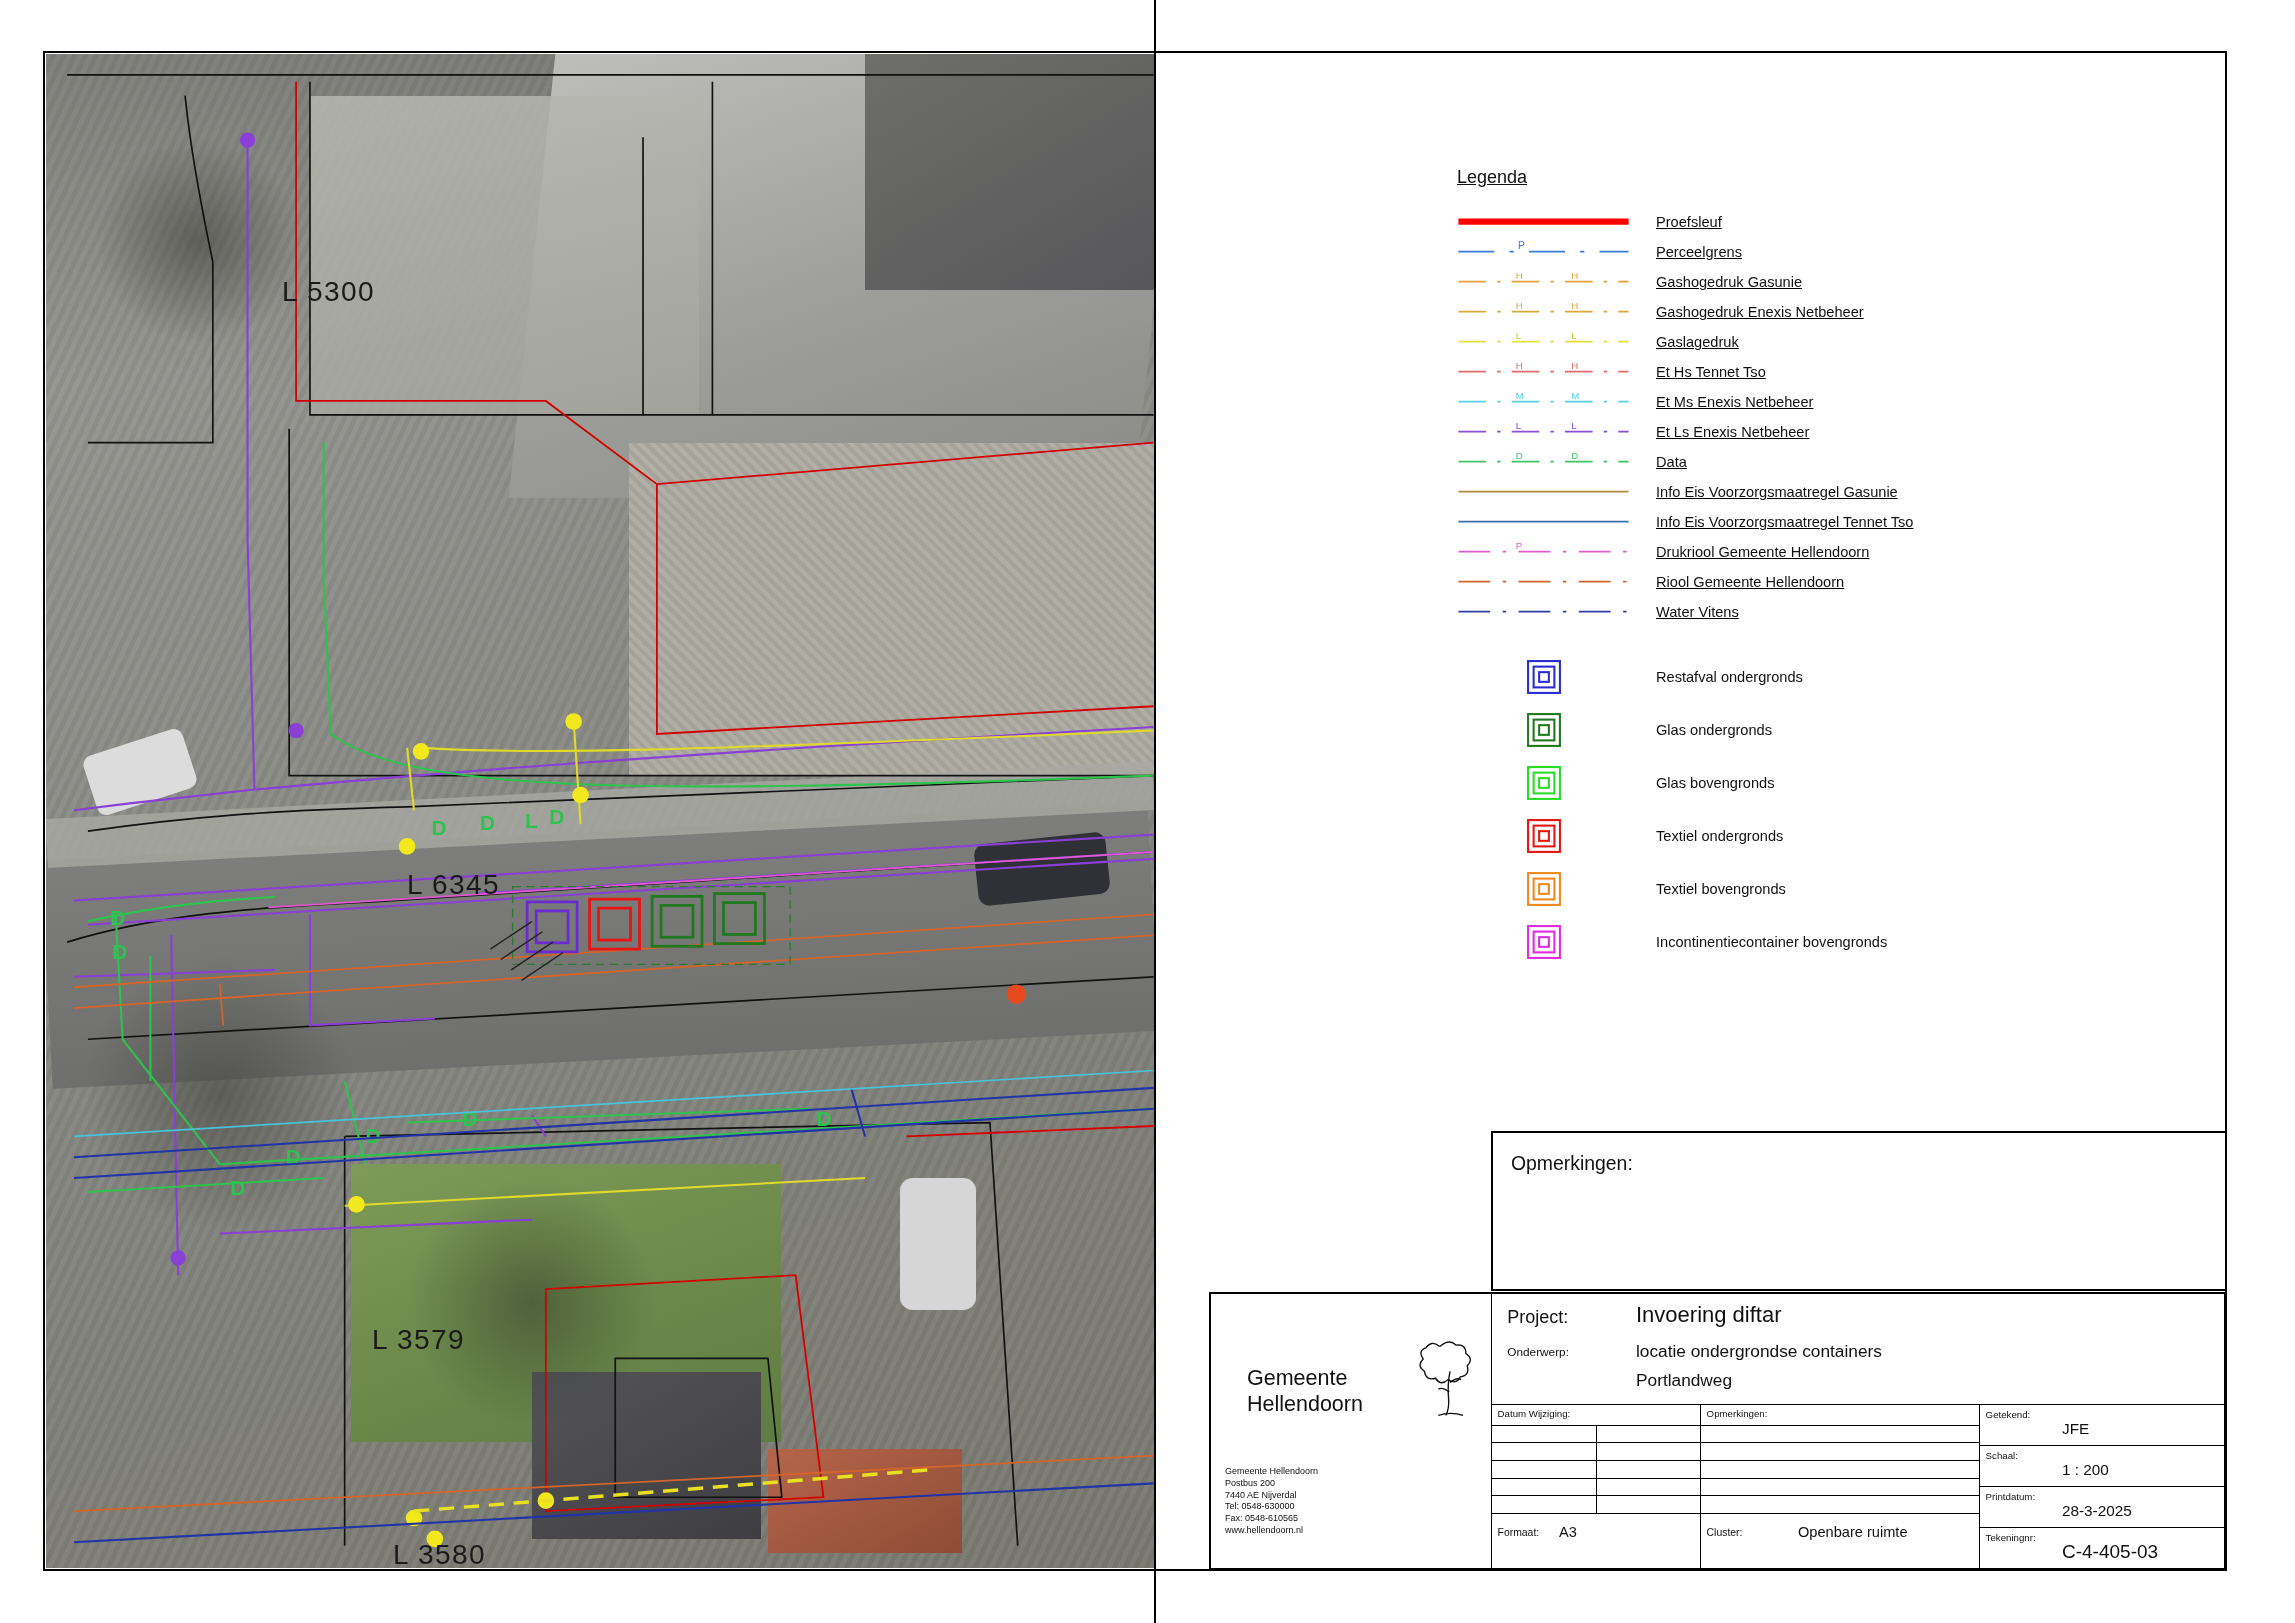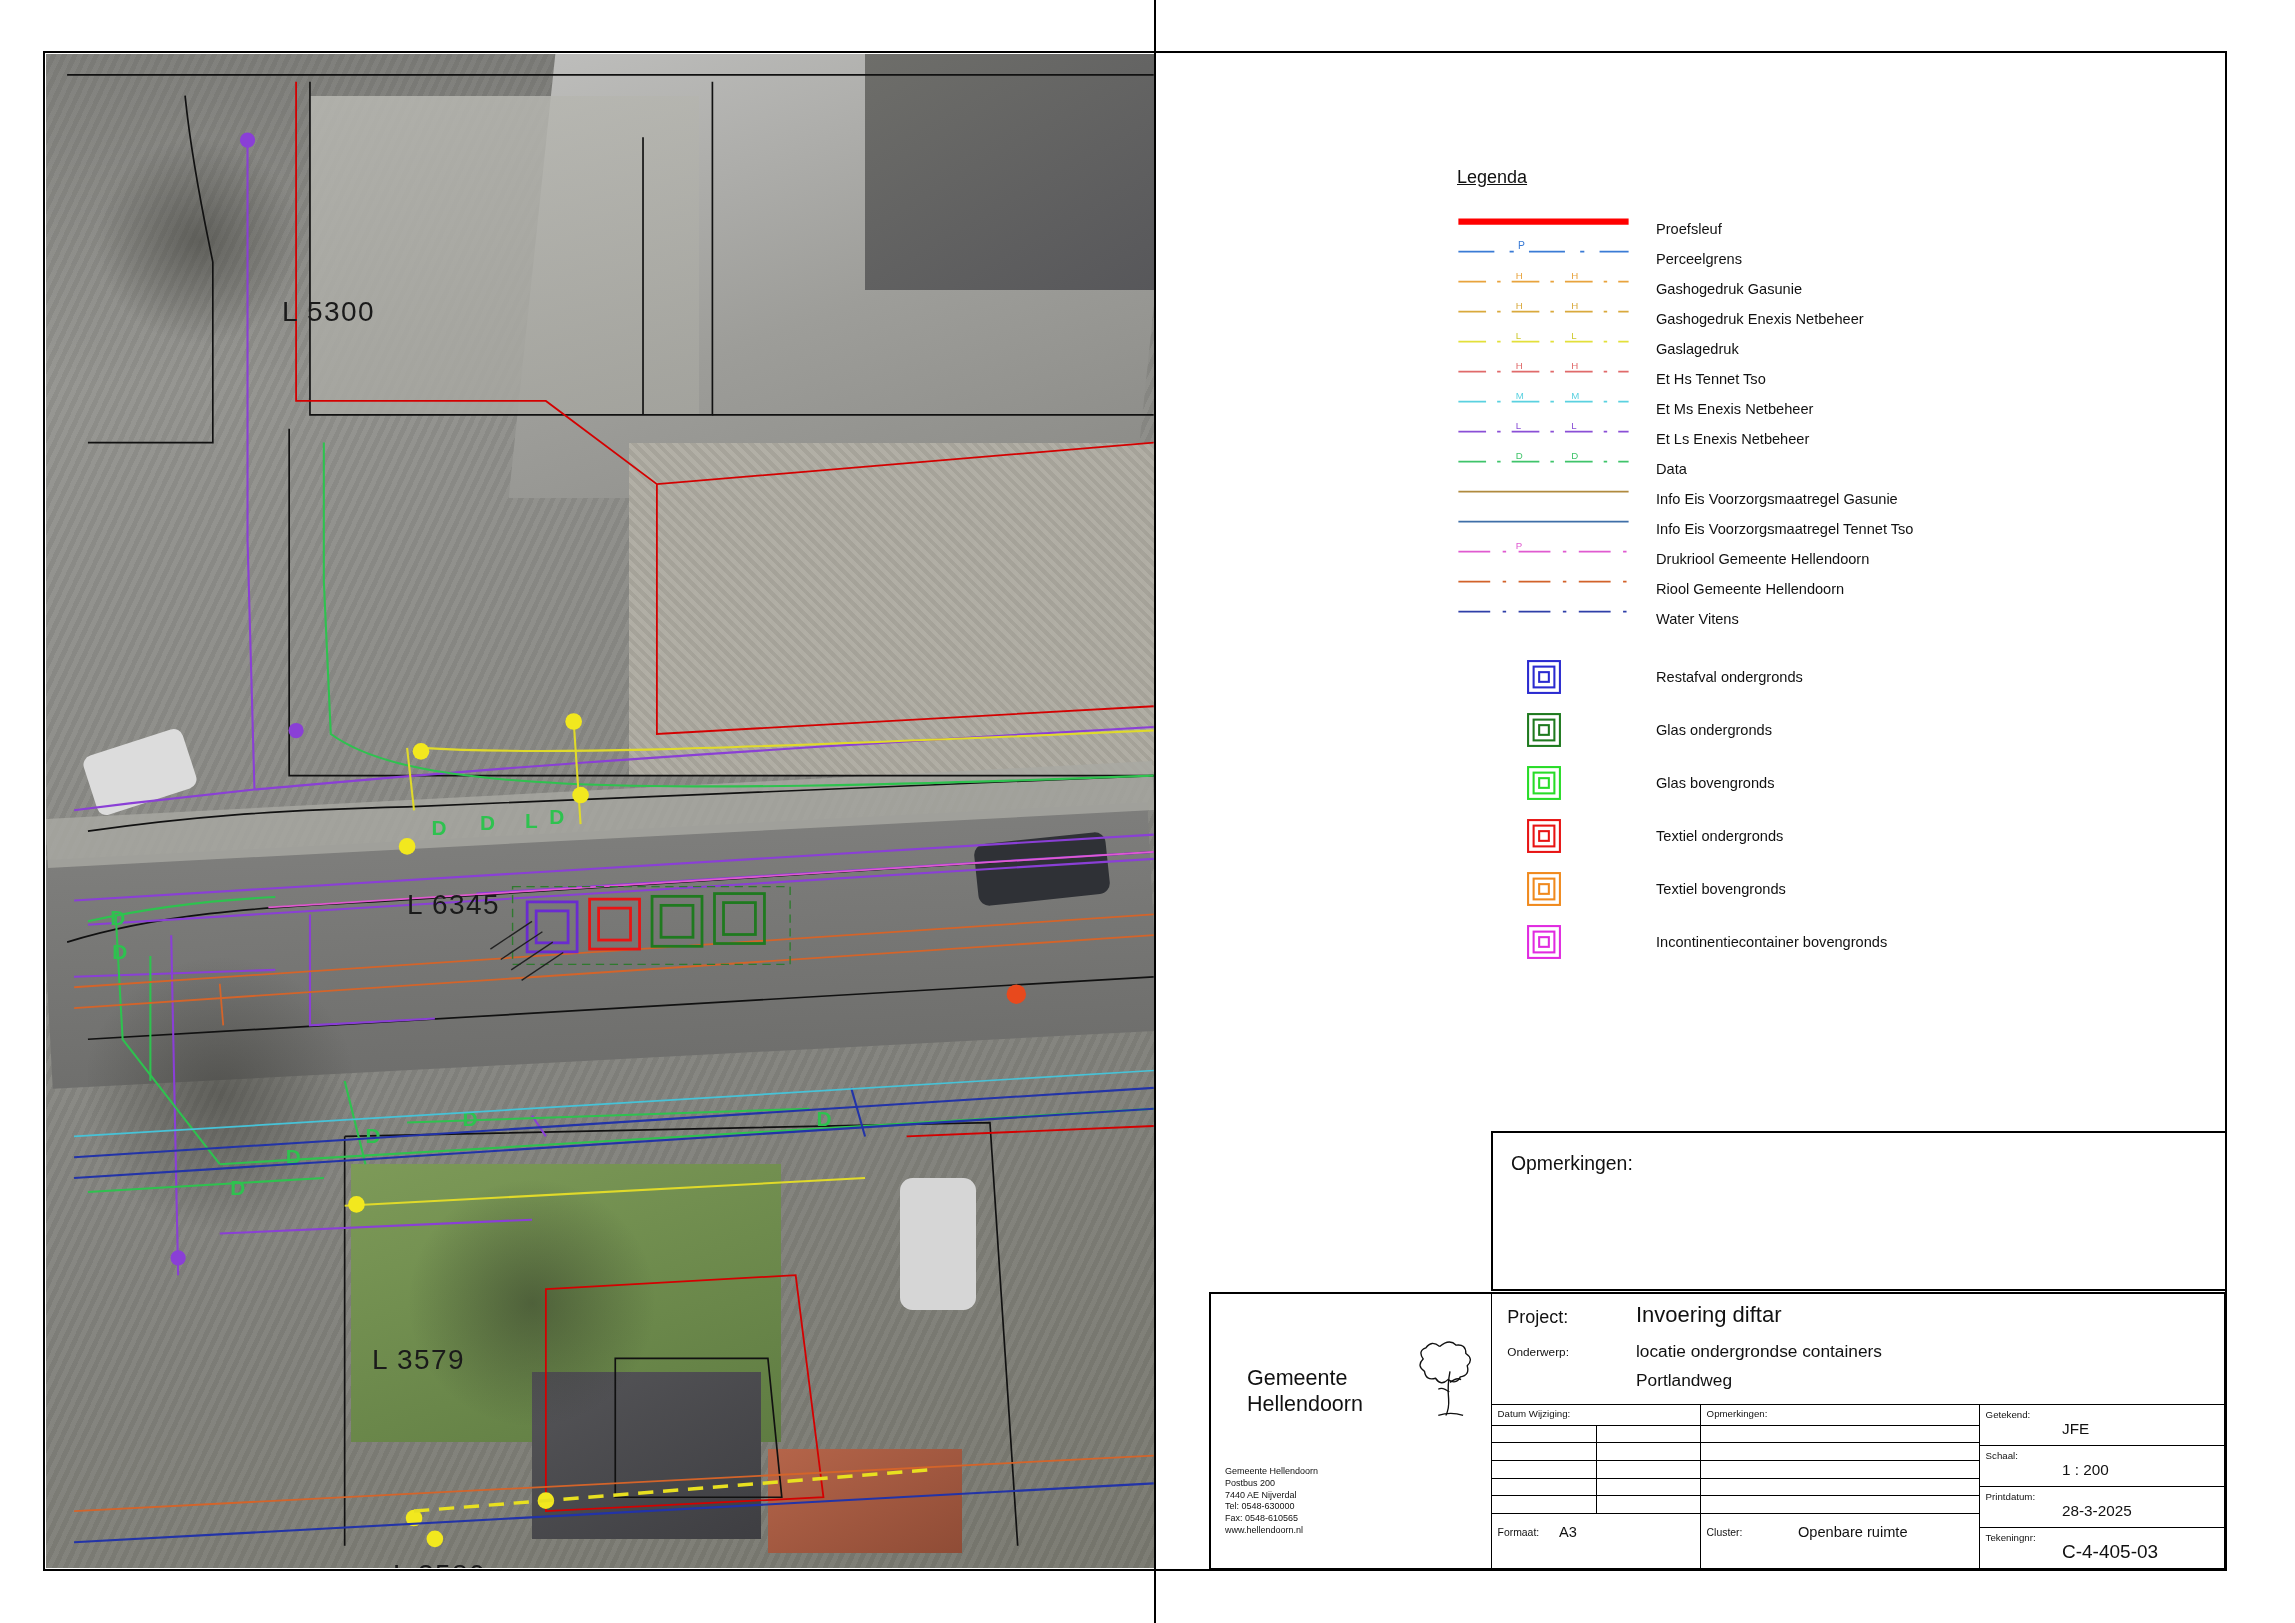--- a/index.html
+++ b/index.html
@@ -20,26 +20,26 @@
        linear-gradient(180deg, rgba(0,0,0,0.18), rgba(0,0,0,0) 22%),
        repeating-linear-gradient(115deg, rgba(255,255,255,0.035) 0 4.9px, rgba(0,0,0,0.035) 4.9px 9.7px),
        linear-gradient(160deg,#9a9a95 0%, #8e8e8a 30%, #84847f 60%, #78786f 100%);
   }
   .patch{position:absolute;}
 
   
   svg.vec{position:absolute;left:0;top:0;width:1108px;height:1514px;}
 
   
-  .plabel{position:absolute;color:#1a1a1a;font-size:28px;letter-spacing:1.4px;font-family:"Liberation Sans",sans-serif;margin-top:20px;}
+  .plabel{position:absolute;color:#1a1a1a;font-size:28px;letter-spacing:1.4px;font-family:"Liberation Sans",sans-serif;}
 
   
   .legend{position:absolute;left:1457px;top:167px;width:708px;}
   .legend-title{font-size:18px;color:#111;text-decoration:underline;margin-bottom:19.4px;}
-  .leg-row{display:flex;align-items:flex-end;height:30px;}
+  .leg-row{display:flex;align-items:center;height:30px;text-decoration:underline;}
   .leg-sym{width:173px;height:30px;position:relative;flex:0 0 173px;}
   .leg-sym svg{position:absolute;left:0;top:0;}
   .leg-txt{font-size:14.6px;color:#111;padding-left:26px;white-space:nowrap;}
 
   .leg-row2{display:flex;align-items:center;height:53px;}
   .leg-sym2{width:173px;height:53px;flex:0 0 173px;display:flex;align-items:center;justify-content:center;}
   .leg-txt2{font-size:14.6px;color:#111;padding-left:26px;white-space:nowrap;}
 
   
   .opm-box{position:absolute;left:1491px;top:1131px;width:736px;height:160px;border:2.1px solid #000;box-sizing:border-box;}

